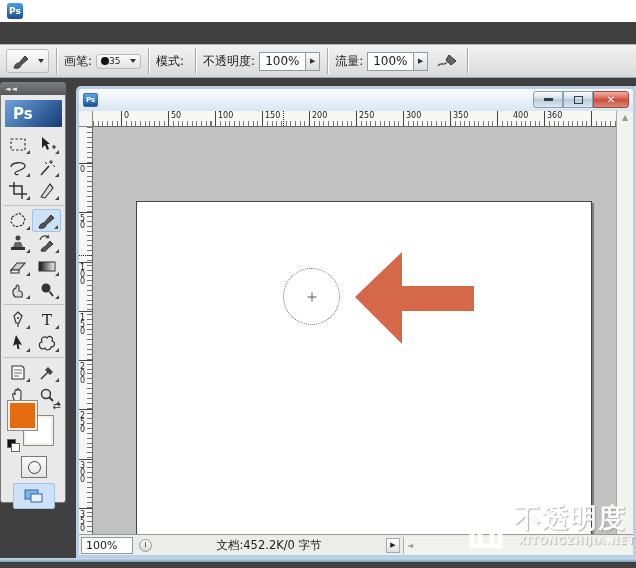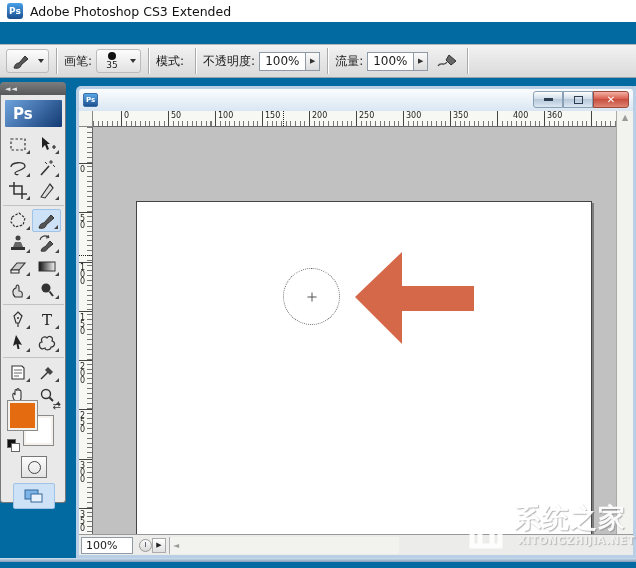--- a/index.html
+++ b/index.html
@@ -1,32 +1,32 @@
 <!DOCTYPE html>
 <html><head>
 <meta charset="utf-8">
 <style>
   * { margin:0; padding:0; box-sizing:border-box; }
   html,body { width:636px; height:568px; }
   body { font-family:"DejaVu Sans","Liberation Sans",sans-serif; font-size:12px; color:#1a1a1a; background:#8f9193; }
-  #screen { position:relative; width:636px; height:568px; overflow:hidden; background:#0369a1; }
+  #screen { position:relative; width:636px; height:568px; overflow:hidden; background:#404040; }
 
   
   .titlebar { position:absolute; left:0; top:0; width:636px; height:22px; background:#ffffff; display:flex; align-items:center; padding-left:7px; }
   .ps-appicon { width:16px; height:16px; border-radius:3px; background:linear-gradient(#49a0e8,#1b4f8f); color:#fff; font-size:9px; font-weight:bold; display:flex; align-items:center; justify-content:center; margin-right:7px; }
   .apptitle { font-size:12.5px; color:#111; }
   .menubar { position:absolute; left:0; top:22px; width:636px; height:22px; background:#ffffff; display:flex; align-items:center; padding-left:8px; }
   .menuitem { padding:2px 9px; font-size:12.5px; cursor:default; }
 
   
   .optionsbar { position:absolute; left:0; top:44px; width:636px; height:34px; background:linear-gradient(#f2f2f2,#dadada); border-top:1px solid #b5b5b5; border-bottom:1px solid #98a3ac; display:flex; align-items:center; padding-left:6px; }
   .sep { width:1px; height:26px; background:#aaa; margin:0 7px; box-shadow:1px 0 0 #fff; }
   .opt-label { font-size:12px; margin-right:4px; white-space:nowrap; }
   .toolpreset { display:flex; align-items:center; gap:4px; padding:2px 4px; border:1px solid #bbb; border-radius:3px; background:linear-gradient(#fcfcfc,#e2e2e2); }
-  .brushpreview { display:flex; flex-direction:column; align-items:center; width:22px; line-height:9px; }
+  .brushpreview { display:flex; flex-direction:row; align-items:flex-end; width:22px; line-height:9px; }
   .brushdot { width:8px; height:8px; background:#111; border-radius:50%; margin-bottom:1px; }
   .brushsize { font-size:9px; color:#222; }
   .dd { width:0; height:0; border-left:3.5px solid transparent; border-right:3.5px solid transparent; border-top:4px solid #333; display:inline-block; margin-left:3px; }
   .combo { width:108px; height:19px; background:#fff; border:1px solid #8e9aa5; display:flex; align-items:center; justify-content:space-between; padding:0 5px; font-size:12px; }
   .chev { width:6px; height:6px; border-right:1.4px solid #556; border-bottom:1.4px solid #556; transform:rotate(45deg) translateY(-2px); }
   .numfield { width:46px; height:19px; background:#fff; border:1px solid #8e9aa5; border-right:none; display:flex; align-items:center; padding-left:5px; font-size:12px; }
   .spin { width:15px; height:19px; border:1px solid #8e9aa5; background:linear-gradient(#fafafa,#dcdcdc); font-size:7px; color:#333; display:flex; align-items:center; justify-content:center; }
   .ti svg { display:block; }
 
   
@@ -98,21 +98,20 @@
   .wm-title { position:absolute; left:58px; top:12px; font-size:27px; font-weight:bold; color:#ffffff; text-shadow:1px 1px 1px rgba(120,120,120,0.6); letter-spacing:1px; white-space:nowrap; }
   .wm-sub { position:absolute; left:62px; top:46px; font-size:10.5px; font-weight:bold; color:#f2f2f2; text-shadow:1px 1px 1px rgba(120,120,120,0.5); letter-spacing:0.5px; }
 </style>
 </head>
 <body>
 
 <div id="screen">
 
   <div class="titlebar">
     <div class="ps-appicon">Ps</div>
-    <div class="apptitle">Adobe Photoshop CS3 Extended</div>
   </div>
 
 
   <div class="optionsbar">
     <div class="toolpreset">
       <span class="ti">
         <svg width="20" height="18" viewBox="0 0 20 18">
             <path d="M3,16 C4,12 6,11 8,11 L14,4 L17,7 L10,13 C10,15 8,17 3,16 Z" fill="#555" stroke="#333" stroke-width="1"></path>
           </svg>
       </span>
@@ -443,34 +442,35 @@
 
       <div class="vscroll">
         <span class="arr">▲</span>
       </div>
 
       <div class="statusbar">
         <div class="zoombox">
           <span>100%</span>
         </div>
         <div class="vcicon"></div>
+        <div class="statusinfo">文档:452.2K/0 字节</div>
         <div class="statusplay">
           <span>▶</span>
         </div>
         <div class="hscroll">
           <span>◄</span>
         </div>
       </div>
     </div>
   </div>
 
   <div class="rightedge"></div>
   <div class="bottomedge"></div>
 
   <div class="watermark">
     <svg width="58" height="64" viewBox="0 0 58 64" style="position:absolute;left:0;top:4px">
       <path d="M8,28 L30,10 L52,28 L52,30 L44,30 L44,54 L16,54 L16,30 L8,30 Z M24,54 L24,38 L36,38 L36,54" fill="none" stroke="#ffffff" stroke-width="5" opacity="0.95"></path>
     </svg>
-    <div class="wm-title">系统之家</div>
+    <div class="wm-title">不透明度</div>
     <div class="wm-sub">XITONGZHIJIA.NET</div>
   </div>
 
 </div>
 
 </body></html>

